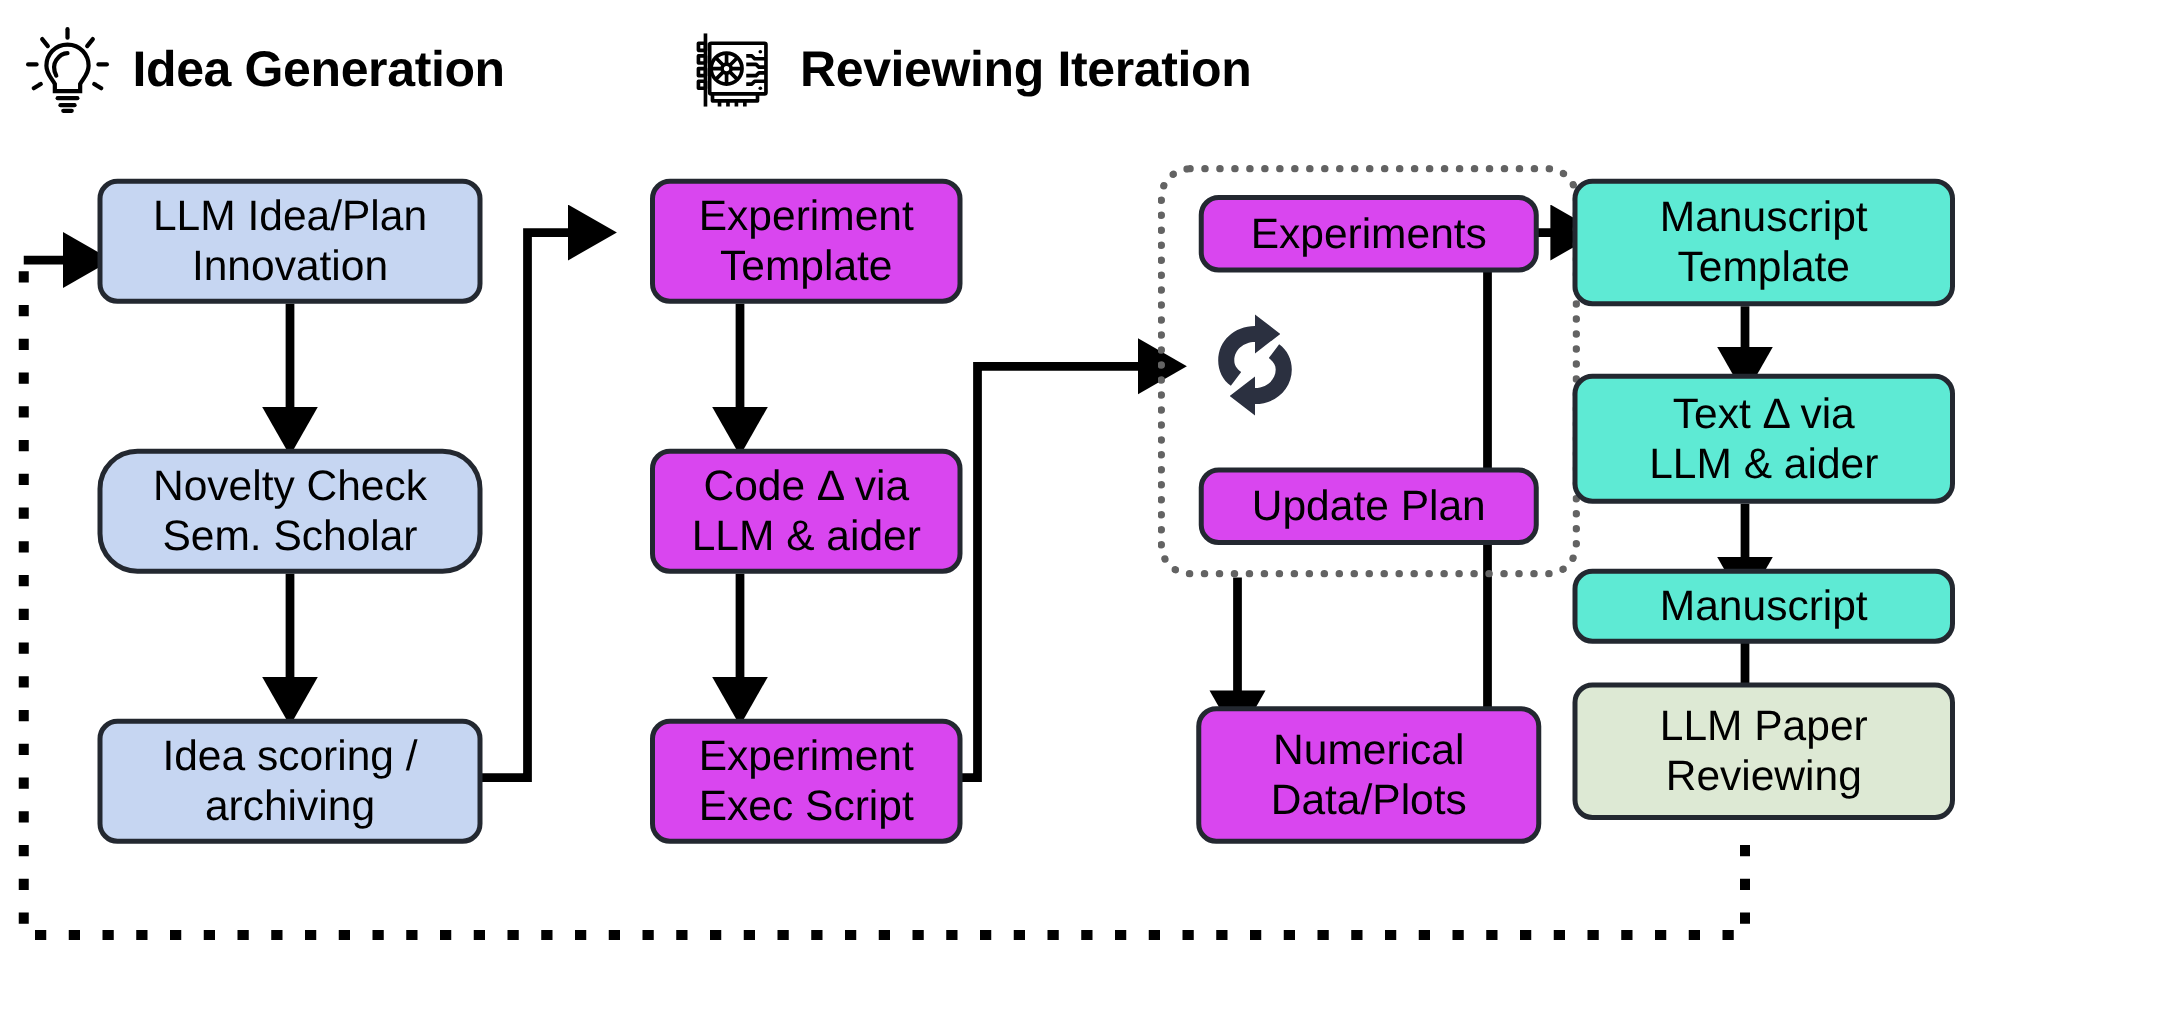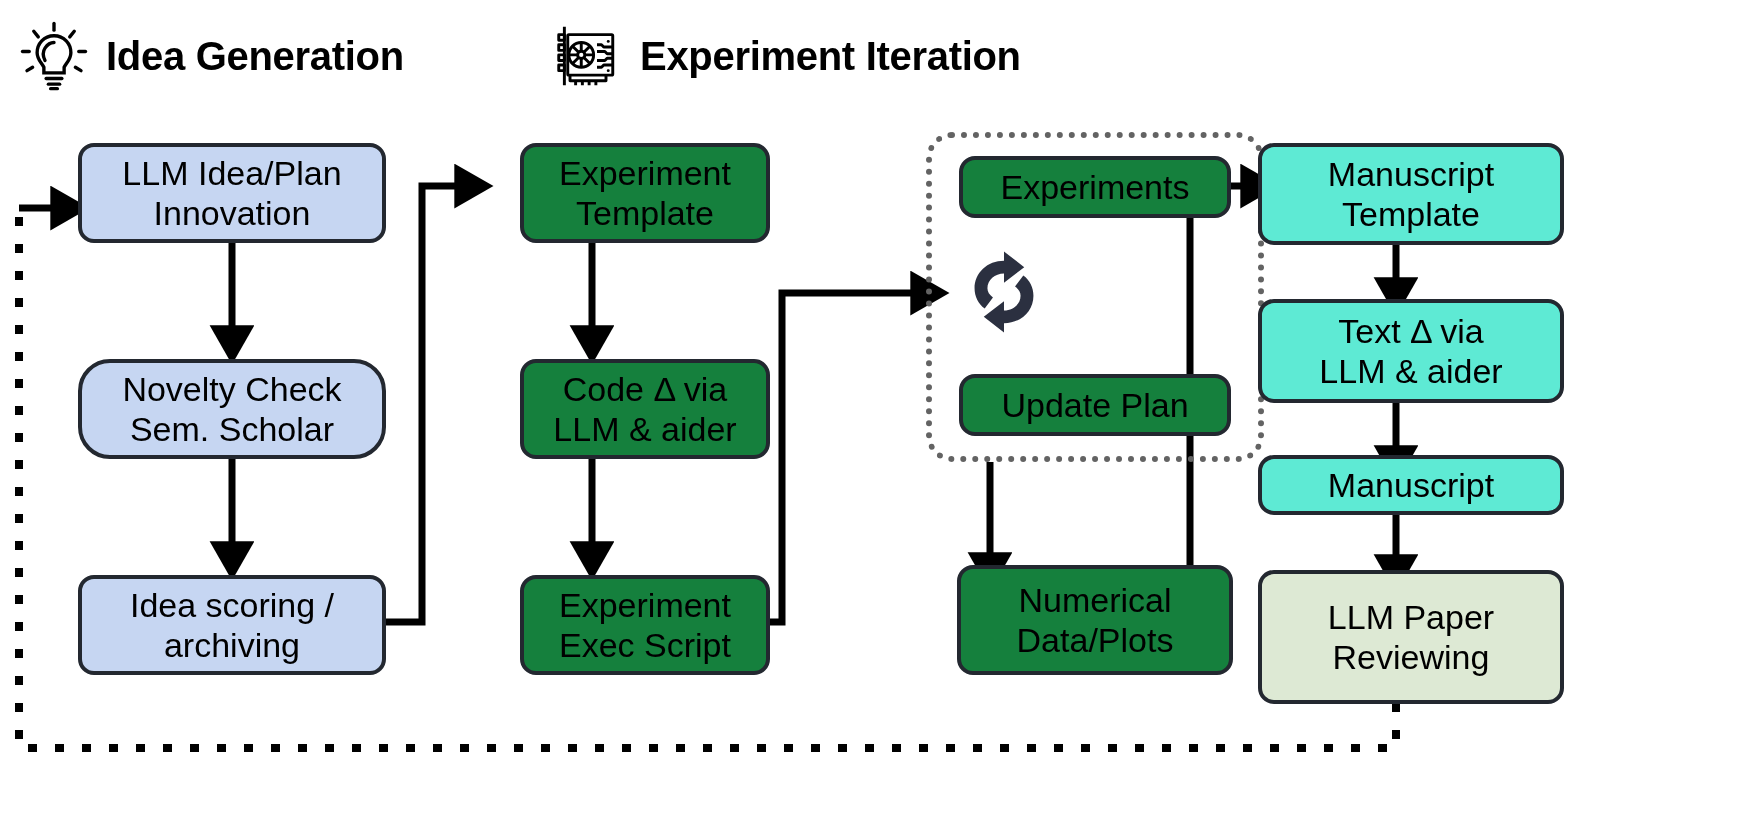--- a/index.html
+++ b/index.html
@@ -64,21 +64,21 @@
     align-items: center;
     justify-content: center;
     text-align: center;
     font-size: 34px;
     line-height: 1.18;
     color: #000000;
     padding: 14px 6px;
     white-space: pre-line;
   }
   .blue  { background: #c6d6f2; }
-  .peach { background: #15803d; }
+  .peach { background: #d946ef; }
   .gray  { background: #5eead4; }
   .green { background: #dde9d4; }
 
   
   #loop-group {
     position: absolute;
     box-sizing: border-box;
     left: 926px;
     top: 132px;
     width: 338px;
@@ -136,21 +136,21 @@
         <path d="M40 22 L44 22 L46 24 L54 24"></path>
         <path d="M40 28 L47 28 L49 30 L54 30"></path>
         <path d="M40 36 L47 36 L49 34 L54 34"></path>
         <path d="M40 42 L44 42 L46 40 L54 40"></path>
         <path d="M16 49 L16 54 L48 54 L48 49"></path>
         <path d="M21 54 L21 58 M27 54 L27 58 M33 54 L33 58 M39 54 L39 58"></path>
       </g>
       <circle cx="50" cy="19" r="1.3" fill="#000"></circle>
       <circle cx="50" cy="45" r="1.3" fill="#000"></circle>
     </svg>
-    <span class="title">Experiment Iteration</span>
+    <span class="title">Reviewing Iteration</span>
   </div>
 
 
   <svg id="wires" viewBox="0 0 1738 818">
     <defs>
       <marker id="ah" markerWidth="7" markerHeight="7" refX="1.1" refY="3.2" orient="auto" markerUnits="strokeWidth">
         <path d="M0,0 L0,6.4 L5.6,3.2 z" fill="#000"></path>
       </marker>
     </defs>
 
@@ -207,16 +207,16 @@
   <div class="node peach" style="left:959px; top:156px; width:272px; height:62px;">Experiments</div>
   <div class="node peach" style="left:959px; top:374px; width:272px; height:62px;">Update Plan</div>
   <div class="node peach" style="left:957px; top:565px; width:276px; height:110px;">Numerical
 Data/Plots</div>
 
   <div class="node gray" style="left:1258px; top:143px; width:306px; height:102px;">Manuscript
 Template</div>
   <div class="node gray" style="left:1258px; top:299px; width:306px; height:104px;">Text Δ via
 LLM &amp; aider</div>
   <div class="node gray" style="left:1258px; top:455px; width:306px; height:60px;">Manuscript</div>
-  <div class="node green" style="left:1258px; top:570px; width:306px; height:134px;">LLM Paper
+  <div class="node green" style="left:1258px; top:546px; width:306px; height:110px;">LLM Paper
 Reviewing</div>
 
 </div>
 
 </body></html>

